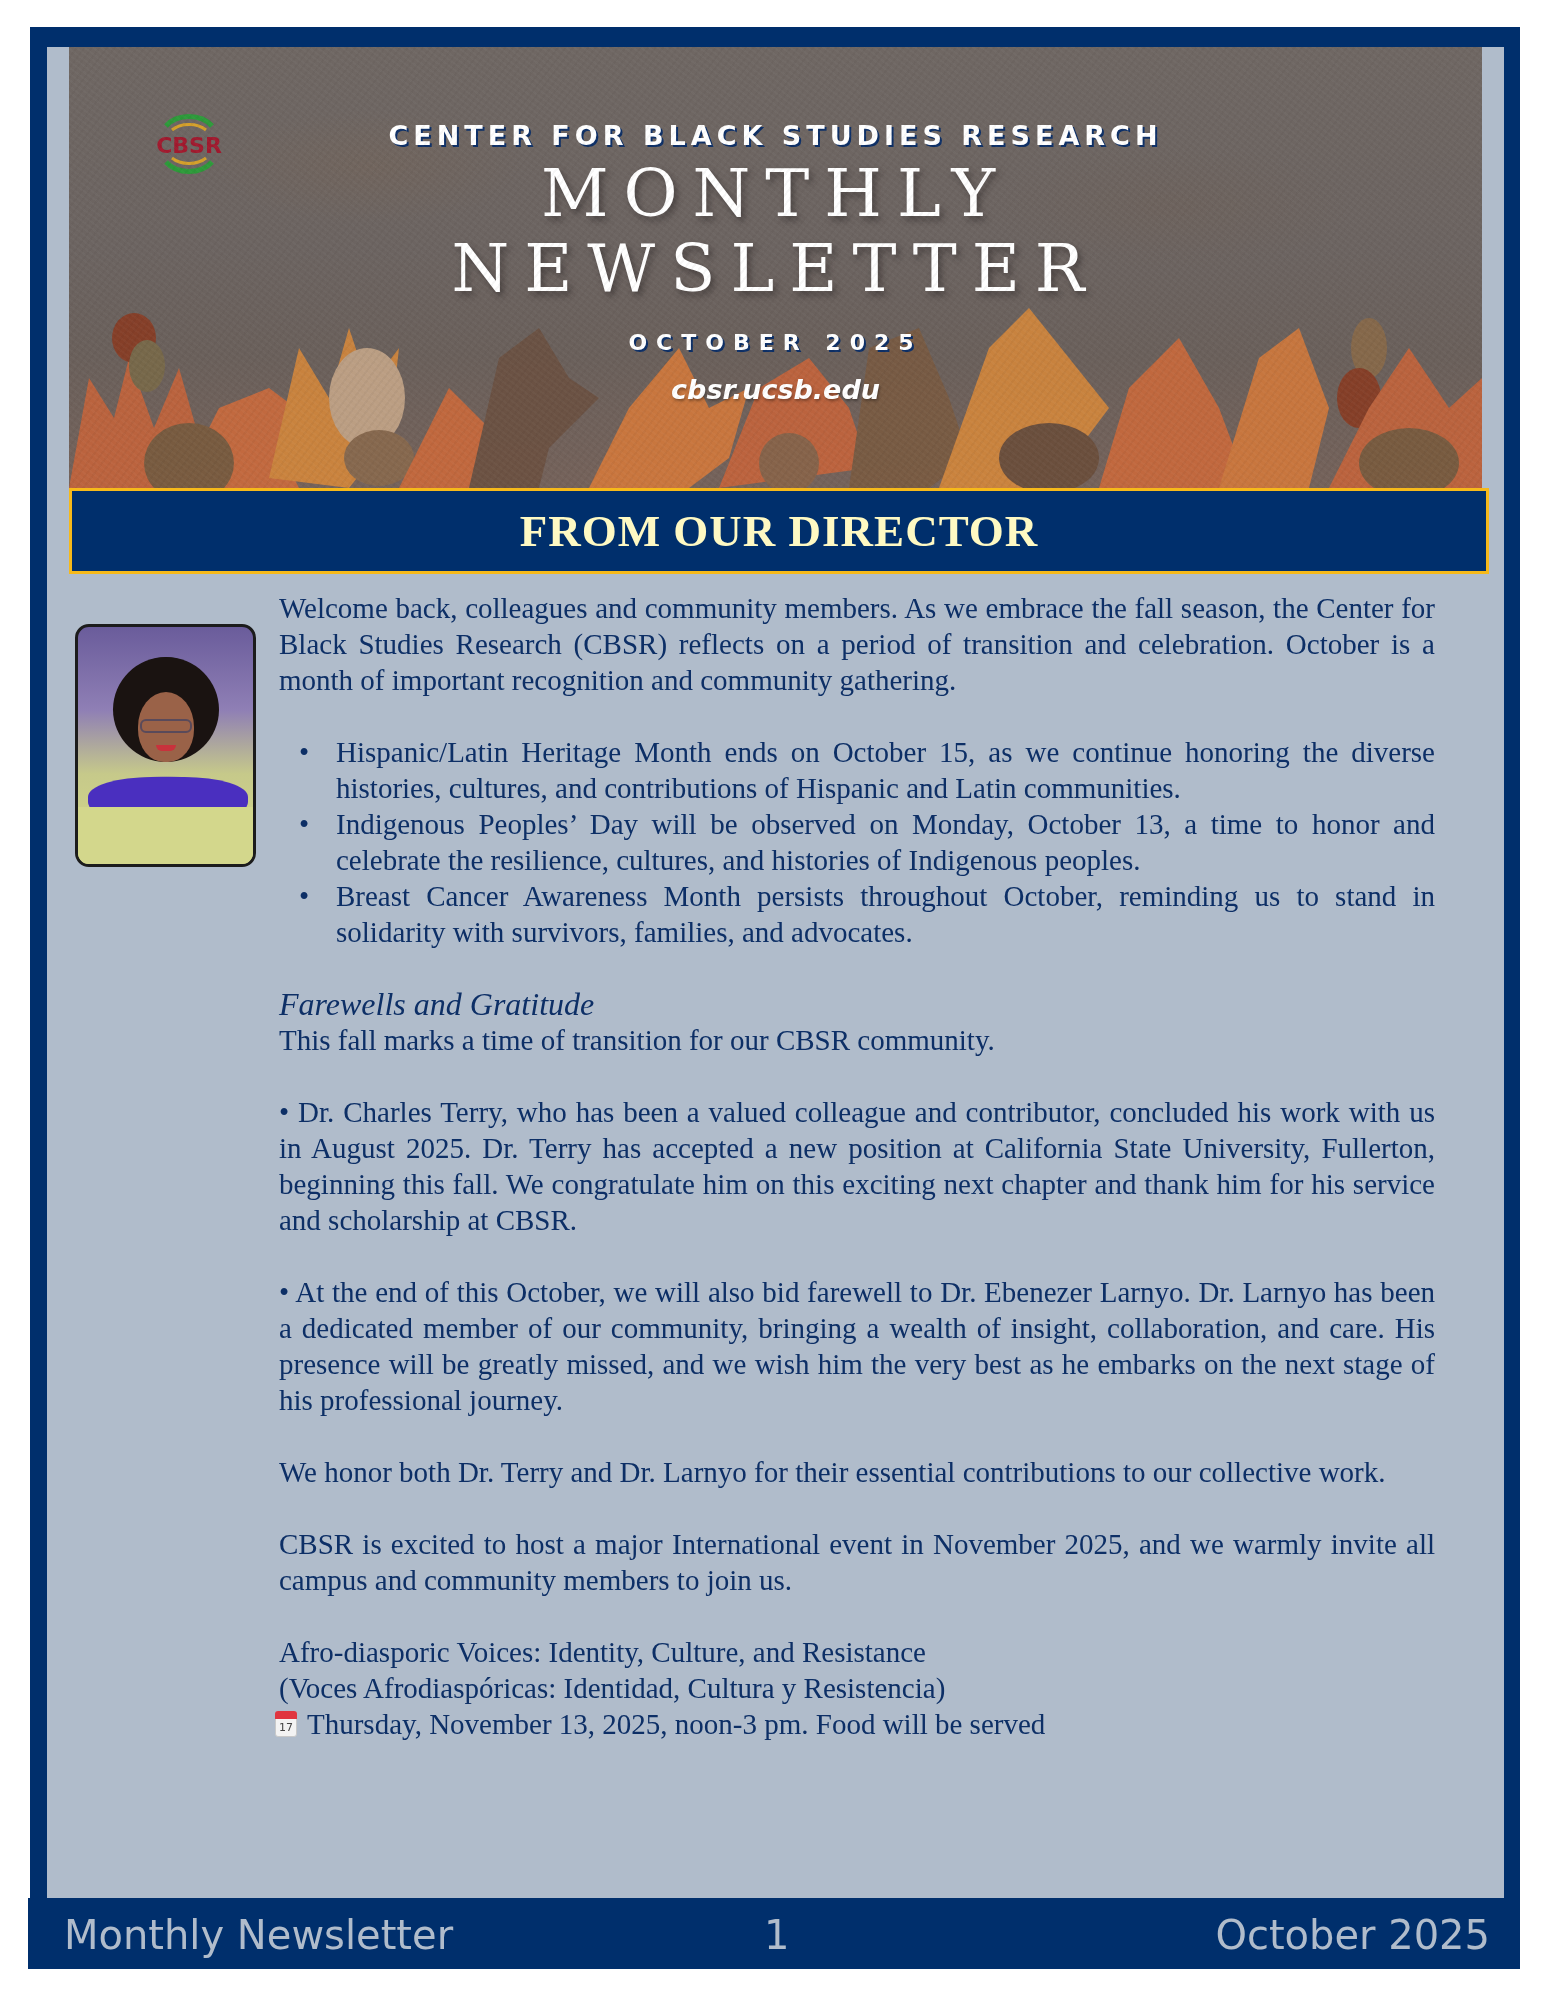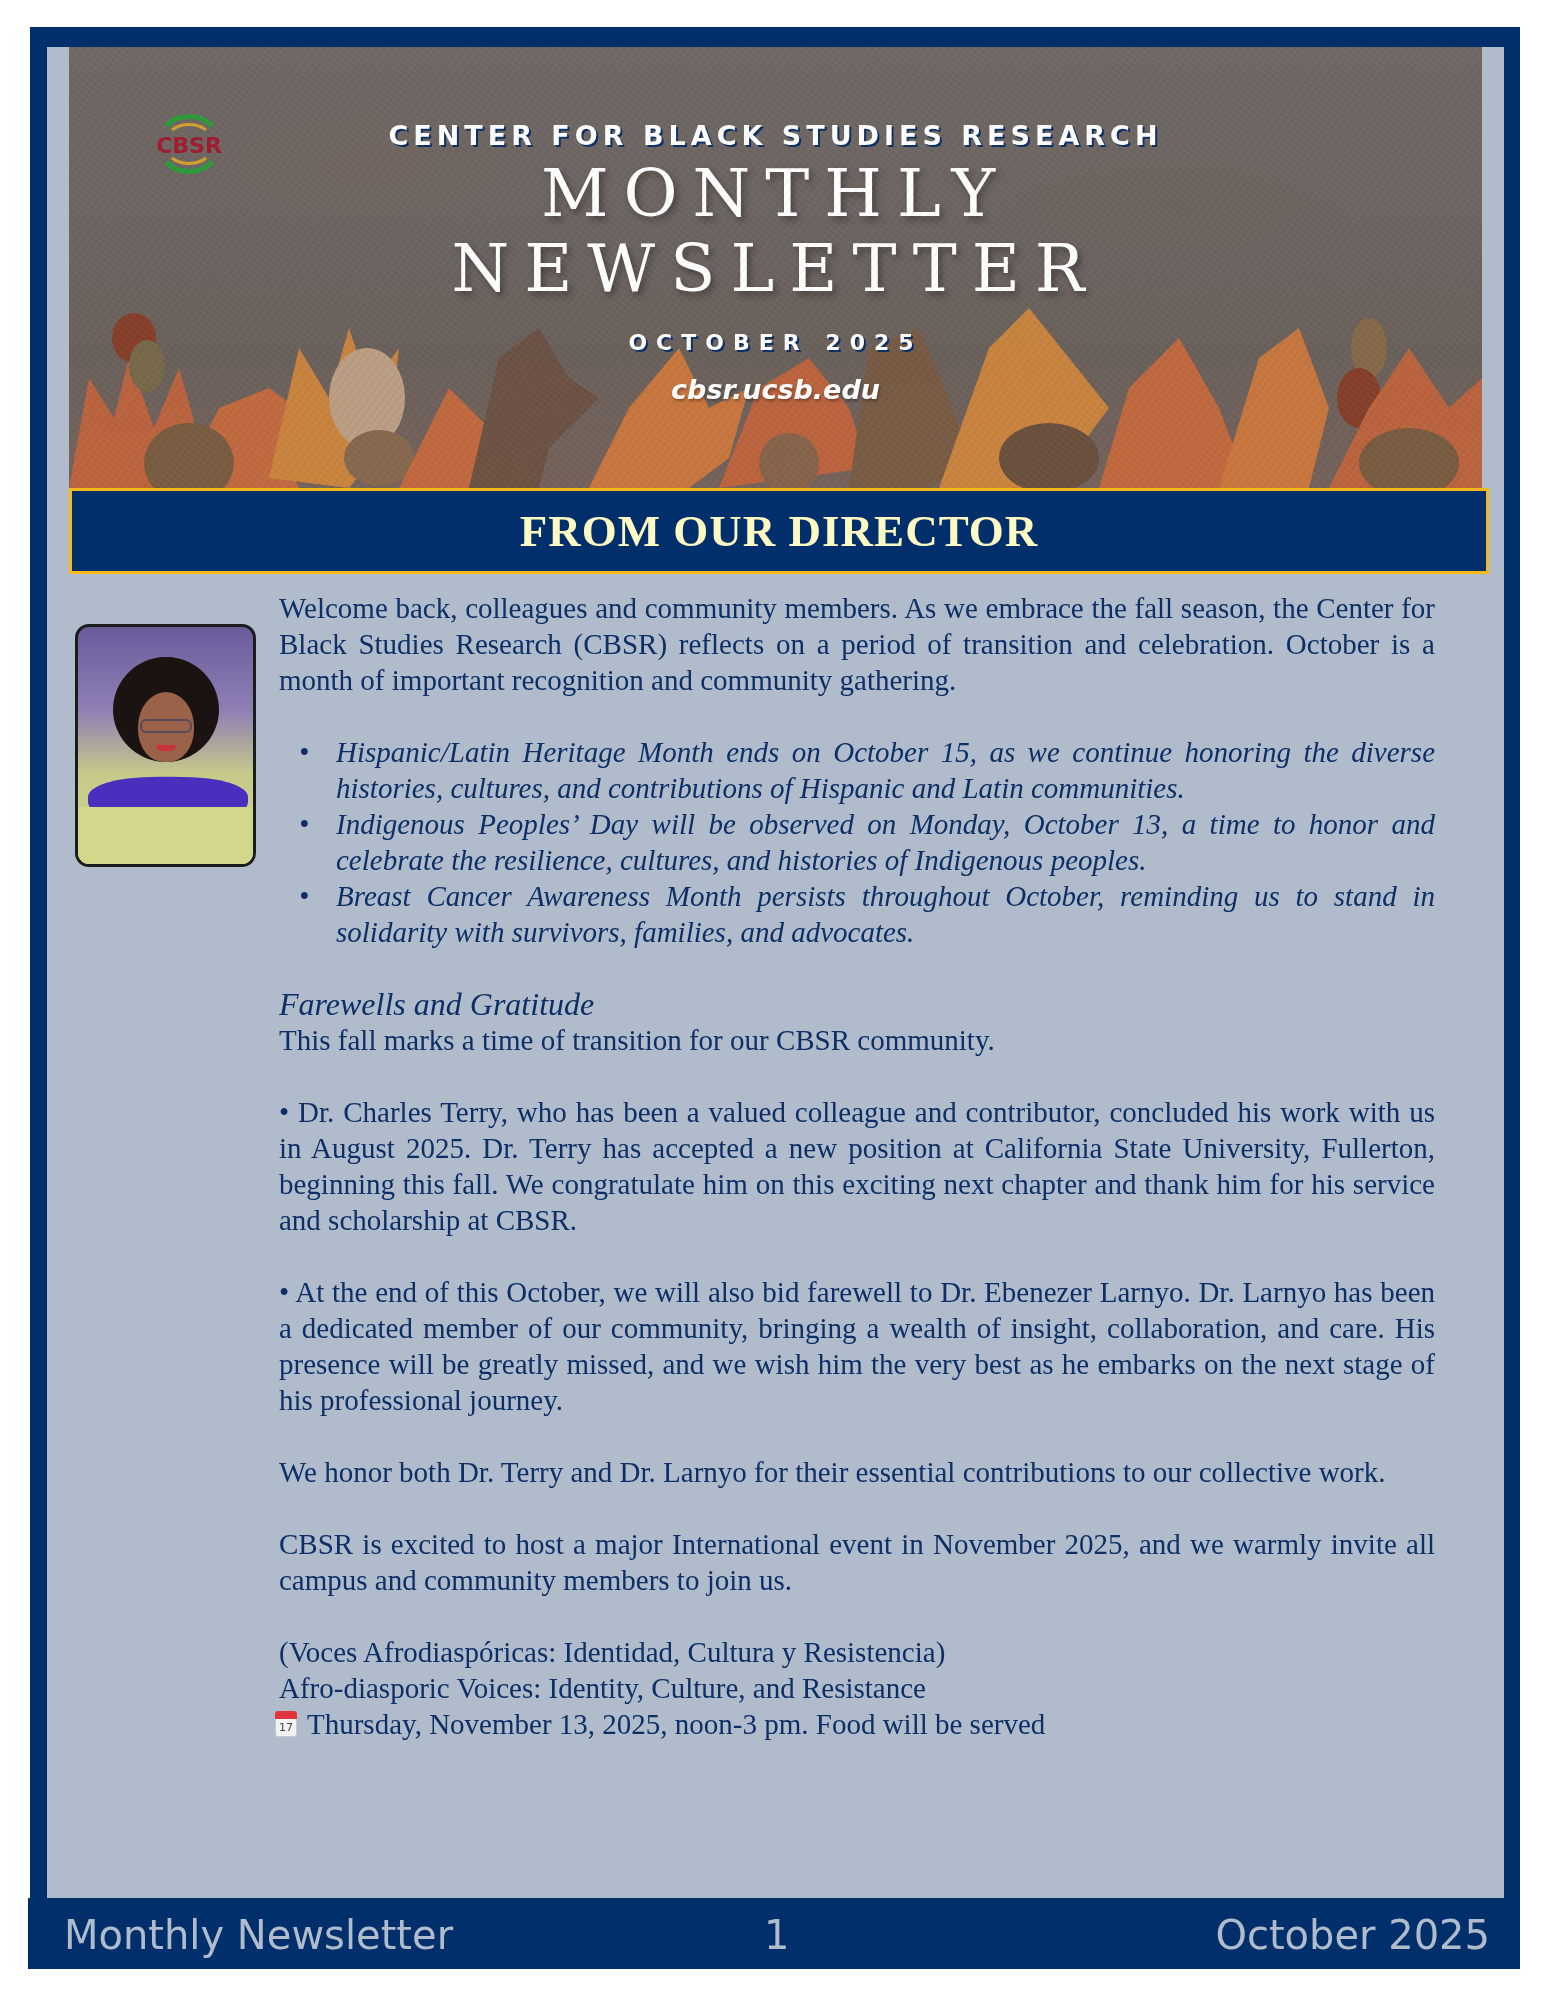--- a/index.html
+++ b/index.html
@@ -102,21 +102,21 @@
     background: #d3d78c;
   }
   
   .content {
     position: absolute; left: 279px; top: 590px; width: 1156px;
     color: #0d2f66; font-size: 29px; line-height: 36px;
     font-family: "Liberation Serif", serif;
   }
   .content p { margin: 0; text-align: justify; }
   .gap { height: 36px; }
-  .bullets { margin: 0; padding: 0; list-style: none; font-style: italic; }
+  .bullets { margin: 0; padding: 0; list-style: none; }
   .bullets li {
     position: relative; padding-left: 57px; text-align: justify;
   }
   .bullets li::before {
     content: "\2022"; position: absolute; left: 20px; top: 0;
   }
   .subhead { font-style: italic; font-size: 32px; margin: 0; line-height: 36px; }
   .event-line { display: flex; align-items: center; gap: 6px; }
   .icon-cal {
     display: inline-block; width: 22px; height: 26px; border-radius: 3px;
@@ -229,22 +229,22 @@
   <p>This fall marks a time of transition for our CBSR community.</p>
   <div class="gap"></div>
   <p> • Dr. Charles Terry, who has been a valued colleague and contributor, concluded his work with us in August 2025. Dr. Terry has accepted a new position at California State University, Fullerton, beginning this fall. We congratulate him on this exciting next chapter and thank him for his service and scholarship at CBSR.</p>
   <div class="gap"></div>
   <p> • At the end of this October, we will also bid farewell to Dr. Ebenezer Larnyo. Dr. Larnyo has been a dedicated member of our community, bringing a wealth of insight, collaboration, and care. His presence will be greatly missed, and we wish him the very best as he embarks on the next stage of his professional journey.</p>
   <div class="gap"></div>
   <p>We honor both Dr. Terry and Dr. Larnyo for their essential contributions to our collective work.</p>
   <div class="gap"></div>
   <p>CBSR is excited to host a major International event in November 2025, and we warmly invite all campus and community members to join us.</p>
   <div class="gap"></div>
+  <p>Afro-diasporic Voices: Identity, Culture, and Resistance</p>
   <p> (Voces Afrodiaspóricas: Identidad, Cultura y Resistencia)</p>
-  <p>Afro-diasporic Voices: Identity, Culture, and Resistance</p>
   <div class="event-line">
     <span class="icon-cal">
         <span>17</span>
       </span>
     <span>Thursday, November 13, 2025, noon-3 pm. Food will be served</span>
   </div>
 </div>
 
 <div class="footer">
   <span class="footer-left">Monthly Newsletter</span>

